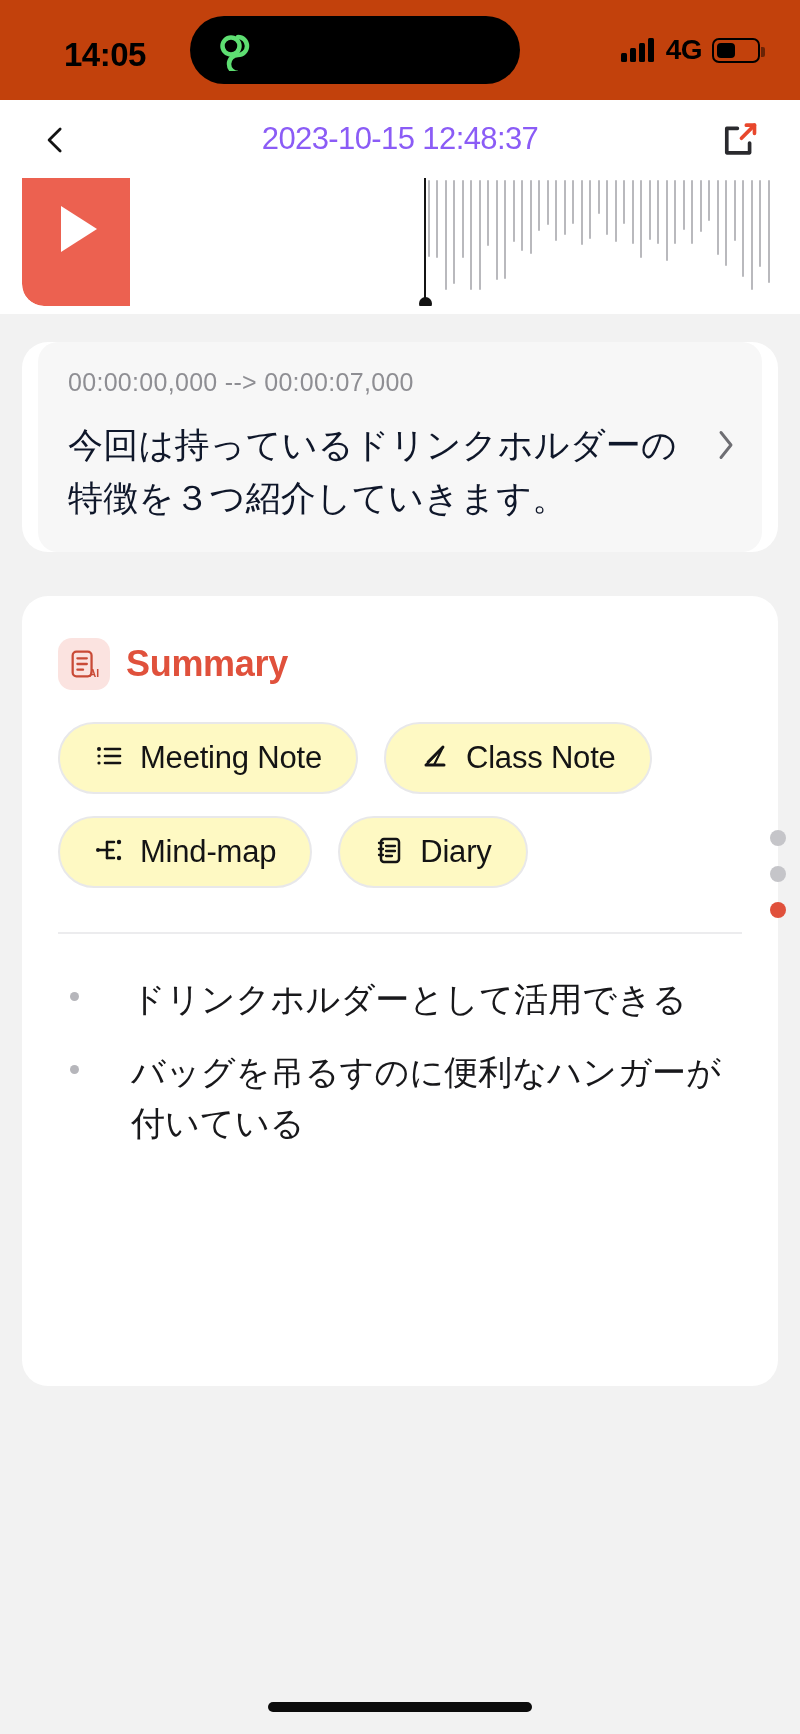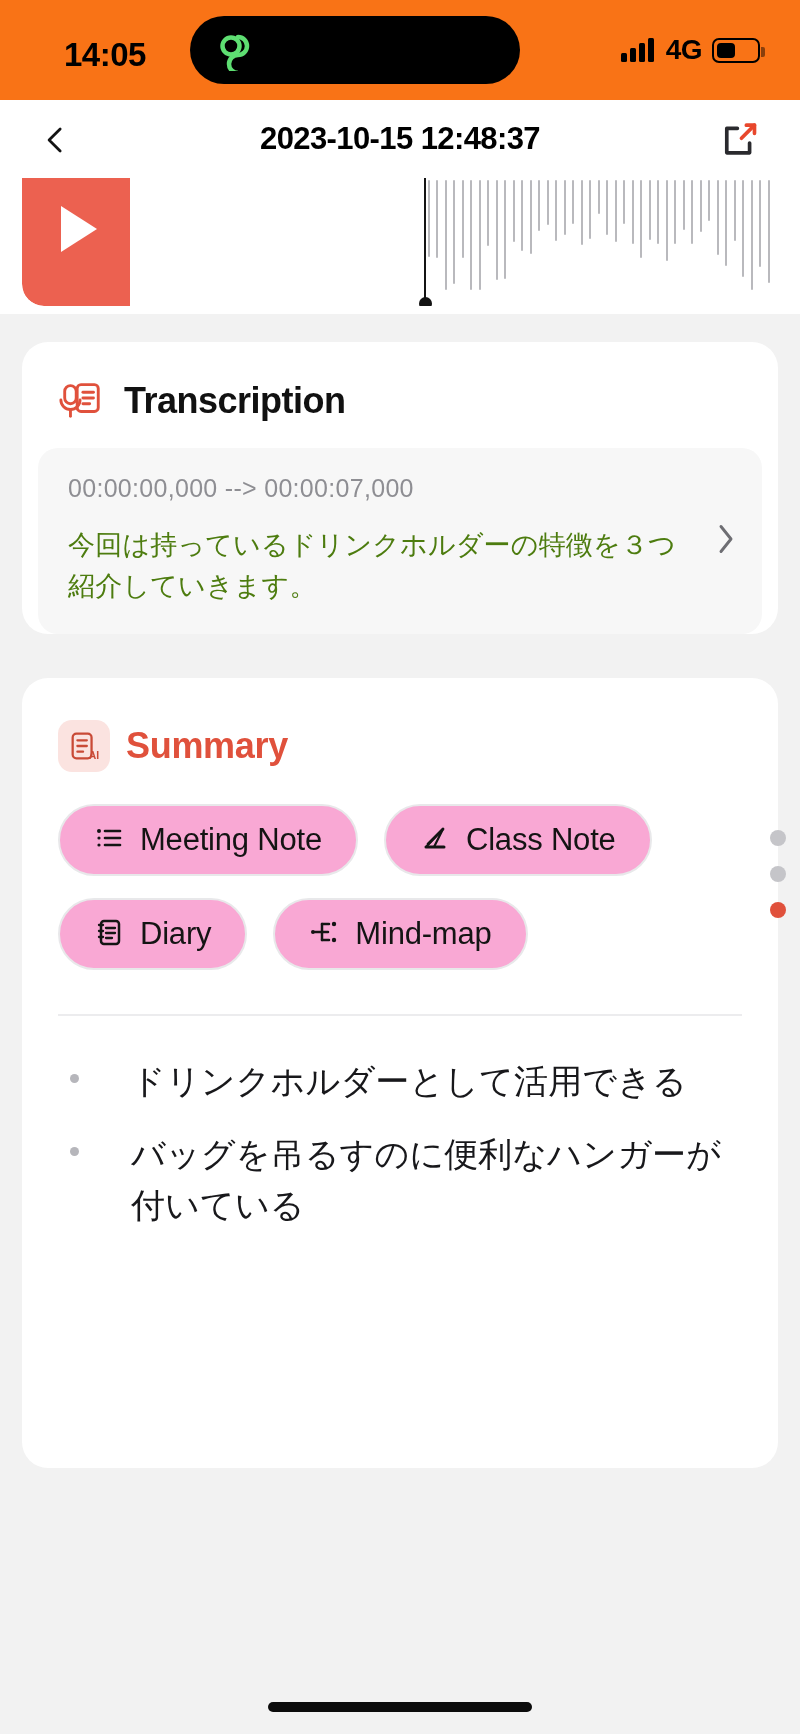--- a/index.html
+++ b/index.html
@@ -7,21 +7,21 @@
   body {
     font-family:"Liberation Sans","DejaVu Sans",sans-serif;
     background:#f2f2f2;
     position:relative;
     overflow:hidden;
     -webkit-font-smoothing:antialiased;
   }
 
   
   .statusbar{
-    position:relative;height:100px;background:#f97316;
+    position:relative;height:100px;background:#c2410c;
     display:flex;align-items:center;text-decoration:underline;
   }
   .sb-time{
     position:absolute;left:64px;top:36px;
     font-size:33px;font-weight:700;color:#000;letter-spacing:-0.5px;
   }
   .island{
     position:absolute;left:190px;top:16px;width:330px;height:68px;
     background:#000;border-radius:40px;
     display:flex;align-items:center;
@@ -48,21 +48,21 @@
   }
   .batt-fill{ width:18px;height:15px;background:#000;border-radius:4px;margin-left:3px; }
 
   
   .navbar{
     position:relative;height:78px;background:#fff;
     display:flex;align-items:center;justify-content:center;
   }
   .nav-back{ position:absolute;left:30px;top:14px;width:52px;height:52px;
     display:flex;align-items:center;justify-content:center;cursor:pointer; }
-  .nav-title{ font-size:31px;font-weight:700;color:#000000;letter-spacing:-0.6px; }
+  .nav-title{ font-size:31px;font-weight:400;color:#8b5cf6;letter-spacing:-0.6px; }
   .nav-share{ position:absolute;right:34px;top:12px;width:54px;height:54px;
     display:flex;align-items:center;justify-content:center;cursor:pointer; }
 
   
   .wave-wrap{
     position:relative;height:136px;background:#fff;
     margin:0 0 0 0;overflow:hidden;
   }
   .wave-card{
     position:absolute;left:22px;right:22px;top:0;bottom:8px;
@@ -98,37 +98,37 @@
   }
 
   
   .tr-head{ display:flex;align-items:center;gap:20px;padding:34px 36px 22px 36px; }
   .tr-title{ font-size:36px;font-weight:700;color:#111;letter-spacing:-0.5px; }
   .tr-block{
     position:relative;margin:0 16px 26px 16px;background:#f7f7f7;border-radius:20px;
     padding:26px 70px 28px 30px;cursor:pointer;
   }
   .tr-time{ font-size:25px;color:#8e8e93;letter-spacing:.3px;margin-bottom:22px;font-weight:400; }
-  .tr-text{ font-size:27px;color:#4d7c0f;line-height:1.5;letter-spacing:.2px; }
+  .tr-text{ font-size:35px;color:#0f172a;line-height:1.5;letter-spacing:.2px; }
   .tr-chev{ position:absolute;right:26px;top:50%;transform:translateY(-50%); }
 
   
   .sum-card{ margin:44px 22px 0 22px;background:#fff;border-radius:26px;padding-bottom:40px;min-height:790px; }
   .sum-head{ display:flex;align-items:center;gap:16px;padding:42px 36px 26px 36px; }
   .sum-ico-box{
     width:52px;height:52px;border-radius:14px;background:#fbe3e0;
     display:flex;align-items:center;justify-content:center;flex:0 0 auto;
   }
   .sum-title{ font-size:36px;font-weight:700;color:#e0513c;letter-spacing:-0.3px; }
 
   .chips{ display:flex;flex-wrap:wrap;gap:22px 26px;padding:6px 36px 0 36px; }
   .chip{
     display:flex;align-items:center;gap:16px;
     border:2px solid #e8e8ea;border-radius:36px;
-    padding:16px 34px;background:#f9a8d4;cursor:pointer;
+    padding:16px 34px;background:#fef9c3;cursor:pointer;
   }
   .chip-label{ font-size:31px;color:#141414;letter-spacing:-0.2px; }
 
   .divider{ height:2px;background:#ececee;margin:44px 36px 0 36px; }
 
   .sum-body{ padding:40px 36px 0 36px; }
   .sum-h{ font-size:34px;font-weight:700;color:#111;letter-spacing:-0.5px;line-height:1.35;margin-bottom:26px; }
   .bullet-row{ display:flex;align-items:flex-start;margin-bottom:22px; }
   .bullet-dot{
     flex:0 0 auto;width:9px;height:9px;border-radius:50%;background:#b6b6bb;
@@ -241,34 +241,20 @@
         <span style="left: 612px; top: 2px; height: 97.0862px;"></span>
         <span style="left: 620.5px; top: 2px; height: 110px;"></span>
         <span style="left: 629px; top: 2px; height: 87.3683px;"></span>
         <span style="left: 637.5px; top: 2px; height: 102.647px;"></span>
       </div>
     <div class="playhead" id="playhead" style="left: 401.5px;"></div>
   </div>
 </div>
 
 <div class="card">
-  <div class="tr-head">
-    <span>
-      <svg viewBox="0 0 48 48" width="46" height="46">
-        <rect x="20" y="9" width="22" height="28" rx="4" fill="none" stroke="#e0513c" stroke-width="3"></rect>
-        <line x1="26" y1="17" x2="37" y2="17" stroke="#e0513c" stroke-width="3" stroke-linecap="round"></line>
-        <line x1="26" y1="23" x2="37" y2="23" stroke="#e0513c" stroke-width="3" stroke-linecap="round"></line>
-        <line x1="26" y1="29" x2="33" y2="29" stroke="#e0513c" stroke-width="3" stroke-linecap="round"></line>
-        <rect x="7" y="10" width="12" height="19" rx="6" fill="none" stroke="#e0513c" stroke-width="3"></rect>
-        <path d="M3 25 a10 10 0 0 0 20 0" fill="none" stroke="#e0513c" stroke-width="3" stroke-linecap="round"></path>
-        <line x1="13" y1="35" x2="13" y2="42" stroke="#e0513c" stroke-width="3" stroke-linecap="round"></line>
-      </svg>
-    </span>
-    <span class="tr-title">Transcription</span>
-  </div>
 
   <div class="tr-block">
     <div class="tr-time">00:00:00,000 --&gt; 00:00:07,000</div>
     <div class="tr-text">今回は持っているドリンクホルダーの特徴を３つ紹介していきます。</div>
     <span class="tr-chev">
       <svg viewBox="0 0 24 40" width="20" height="34">
         <path d="M6 5 L18 20 L6 35" fill="none" stroke="#6e6e73" stroke-width="3.5" stroke-linecap="round" stroke-linejoin="round"></path>
       </svg>
     </span>
   </div>
@@ -310,47 +296,47 @@
           <path d="M6 24 L24 24" stroke="#141414" stroke-width="3" stroke-linecap="round"></path>
           <path d="M23 6 L14 24 L6 24 Z" fill="none" stroke="#141414" stroke-width="2.2" stroke-linejoin="round"></path>
         </svg>
       </span>
       <span class="chip-label">Class Note</span>
     </div>
 
     <div class="chip">
       <span>
         <svg viewBox="0 0 30 30" width="30" height="30">
-          <rect x="7" y="4" width="18" height="23" rx="3" fill="none" stroke="#141414" stroke-width="2.5"></rect>
-          <line x1="12" y1="11" x2="21" y2="11" stroke="#141414" stroke-width="2.3" stroke-linecap="round"></line>
-          <line x1="12" y1="16" x2="21" y2="16" stroke="#141414" stroke-width="2.3" stroke-linecap="round"></line>
-          <line x1="12" y1="21" x2="18" y2="21" stroke="#141414" stroke-width="2.3" stroke-linecap="round"></line>
-          <line x1="5" y1="8" x2="9" y2="8" stroke="#141414" stroke-width="2.3" stroke-linecap="round"></line>
-          <line x1="5" y1="14" x2="9" y2="14" stroke="#141414" stroke-width="2.3" stroke-linecap="round"></line>
-          <line x1="5" y1="20" x2="9" y2="20" stroke="#141414" stroke-width="2.3" stroke-linecap="round"></line>
-        </svg>
-      </span>
-      <span class="chip-label">Diary</span>
-    </div>
-
-    <div class="chip">
-      <span>
-        <svg viewBox="0 0 30 30" width="30" height="30">
           <circle cx="4" cy="15" r="2" fill="#141414"></circle>
           <line x1="6" y1="15" x2="13" y2="15" stroke="#141414" stroke-width="2.5" stroke-linecap="round"></line>
           <path d="M13 7 L13 23" stroke="#141414" stroke-width="2.5" stroke-linecap="round"></path>
           <line x1="13" y1="7" x2="20" y2="7" stroke="#141414" stroke-width="2.5" stroke-linecap="round"></line>
           <line x1="13" y1="15" x2="19" y2="15" stroke="#141414" stroke-width="2.5" stroke-linecap="round"></line>
           <line x1="13" y1="23" x2="20" y2="23" stroke="#141414" stroke-width="2.5" stroke-linecap="round"></line>
           <circle cx="25" cy="7" r="2.2" fill="#141414"></circle>
           <circle cx="25" cy="23" r="2.2" fill="#141414"></circle>
         </svg>
       </span>
       <span class="chip-label">Mind-map</span>
     </div>
+
+    <div class="chip">
+      <span>
+        <svg viewBox="0 0 30 30" width="30" height="30">
+          <rect x="7" y="4" width="18" height="23" rx="3" fill="none" stroke="#141414" stroke-width="2.5"></rect>
+          <line x1="12" y1="11" x2="21" y2="11" stroke="#141414" stroke-width="2.3" stroke-linecap="round"></line>
+          <line x1="12" y1="16" x2="21" y2="16" stroke="#141414" stroke-width="2.3" stroke-linecap="round"></line>
+          <line x1="12" y1="21" x2="18" y2="21" stroke="#141414" stroke-width="2.3" stroke-linecap="round"></line>
+          <line x1="5" y1="8" x2="9" y2="8" stroke="#141414" stroke-width="2.3" stroke-linecap="round"></line>
+          <line x1="5" y1="14" x2="9" y2="14" stroke="#141414" stroke-width="2.3" stroke-linecap="round"></line>
+          <line x1="5" y1="20" x2="9" y2="20" stroke="#141414" stroke-width="2.3" stroke-linecap="round"></line>
+        </svg>
+      </span>
+      <span class="chip-label">Diary</span>
+    </div>
   </div>
 
   <div class="divider"></div>
 
   <div class="sum-body">
 
     <div class="bullet-row">
       <span class="bullet-dot"></span>
       <span class="bullet-text">ドリンクホルダーとして活用できる</span>
     </div>

